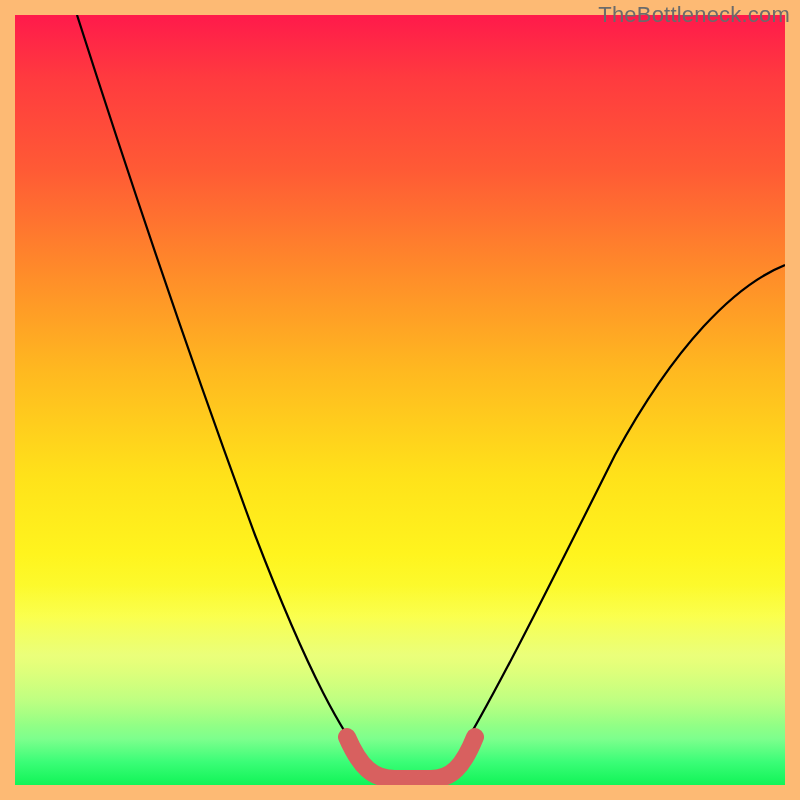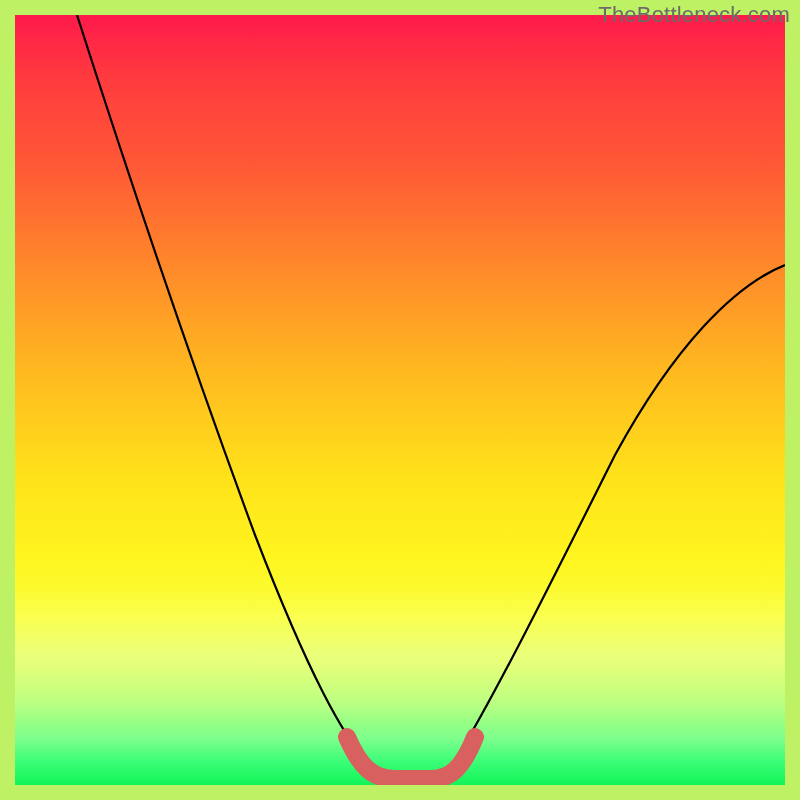--- a/index.html
+++ b/index.html
@@ -8,21 +8,21 @@
     width: 800px;
     height: 800px;
     background: #000;
     overflow: hidden;
     font-family: Arial, Helvetica, sans-serif;
   }
   .frame {
     position: relative;
     width: 800px;
     height: 800px;
-    background: #bef264;
+    background: #fdba74;
   }
   .plot {
     position: absolute;
     left: 15px;
     top: 15px;
     width: 770px;
     height: 770px;
     background: linear-gradient(to bottom,
       #ff1a4b 0%,
       #ff3a3f 8%,

